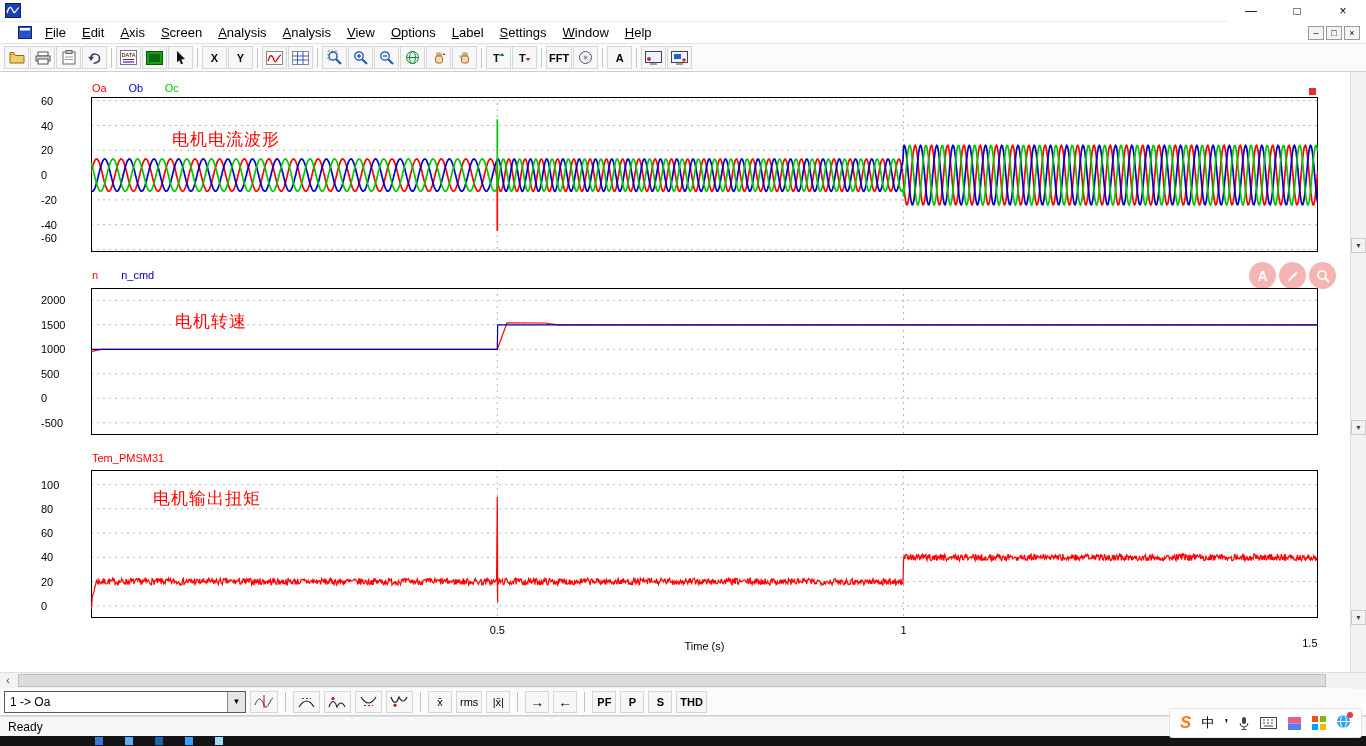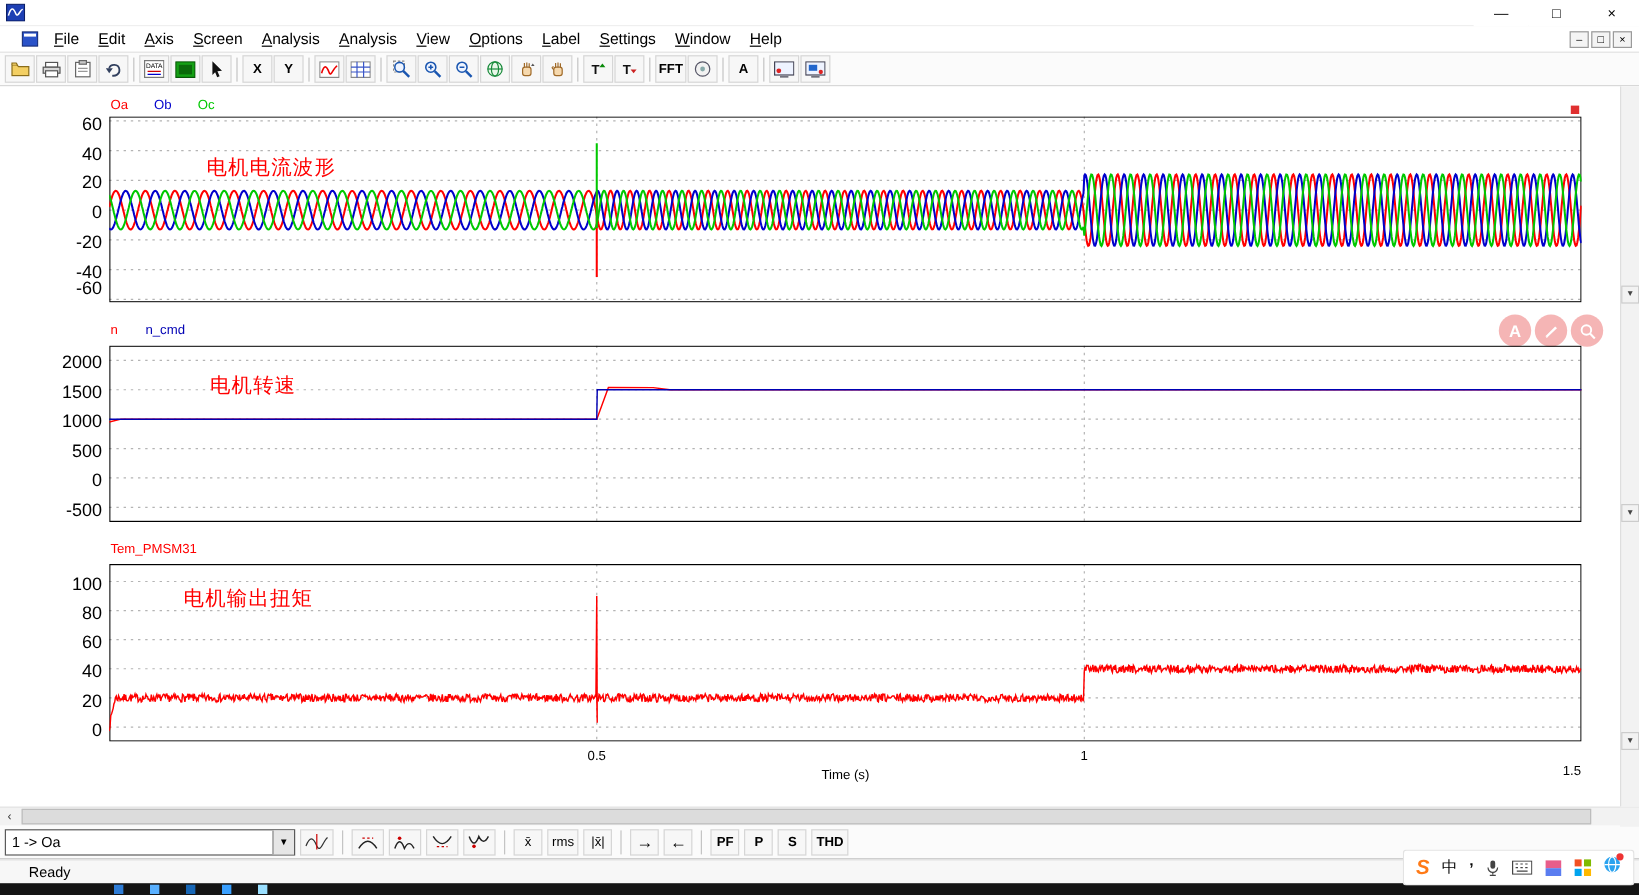--- a/index.html
+++ b/index.html
@@ -24,21 +24,21 @@
 
 .toolbar{height:28px;display:flex;align-items:center;gap:1px;padding:2px 4px;
   background:#fbfbfb;border-bottom:1px solid #cfcfcf}
 .tbtn{min-width:25px;height:23px;border:1px solid #d6d6d6;background:#f7f7f7;
   display:flex;align-items:center;justify-content:center;font-size:11px;padding:0 2px}
 .tbtn.txt{font-weight:bold;font-size:11px}
 .tsep{width:1px;height:20px;background:#c4c4c4;margin:0 3px;flex:0 0 auto}
 
 .plots{position:relative;height:600px;background:#fff}
 .chart-svg{position:absolute}
-.ytick{position:absolute;width:44px;text-align:right;font-size:15px}
+.ytick{position:absolute;width:44px;text-align:left;font-size:11px}
 .xtick{position:absolute;width:30px;text-align:center;font-size:11px}
 .xlabel{position:absolute;width:120px;text-align:center;font-size:11px}
 .legend-item{position:absolute;font-size:11px}
 .annotation{position:absolute;font-size:17px;color:#ff0000;letter-spacing:1px}
 .record-dot{position:absolute;left:1309px;top:16px;width:7px;height:7px;background:#e03030}
 .vscroll{position:absolute;right:0;top:0;width:16px;height:600px;background:#f2f2f2;
   border-left:1px solid #dedede}
 .vs-btn{position:absolute;left:0;width:15px;height:15px;font-size:7px;display:flex;
   align-items:center;justify-content:center;color:#444;background:#f2f2f2;border:1px solid #ccc}
 .overlay-circles{position:absolute;left:1246px;top:190px;display:flex}
@@ -57,21 +57,21 @@
 .combo{width:242px;height:22px;border:1px solid #5a5a5a;display:flex;align-items:center;
   background:#fff;font-size:12px}
 .combo-value{flex:1;padding-left:5px}
 .combo-btn{width:18px;height:20px;background:#e6e6e6;border-left:1px solid #8a8a8a;
   display:flex;align-items:center;justify-content:center;font-size:8px}
 .bbtn{min-width:24px;height:22px;border:1px solid #d6d6d6;background:#f7f7f7;display:flex;
   align-items:center;justify-content:center;font-size:11px;padding:0 3px}
 .bbtn.txt{font-weight:bold}
 .arrow-btn{font-size:14px;font-weight:bold}
 
-.statusbar{height:20px;display:flex;align-items:center;padding-left:24px;font-size:12px;
+.statusbar{height:20px;display:flex;align-items:center;padding-left:8px;font-size:12px;
   background:#f7f7f7;border-top:1px solid #ddd}
 .taskbar{height:10px;background:#141414;display:flex;align-items:flex-start;gap:22px;
   padding:1px 0 0 95px;overflow:hidden}
 .task-ico{width:8px;height:8px;flex:0 0 auto}
 .tray{position:fixed;right:4px;bottom:8px;height:30px;display:flex;align-items:center;gap:10px;
   background:#fff;padding:0 10px;border:1px solid #e3e3e3;border-radius:3px;z-index:9}
 .tray-s{color:#ff7a17;font-weight:bold;font-style:italic;font-size:17px}
 .tray-zh{font-size:13px}
 .tray-punct{font-size:13px;font-weight:bold}
 .badge{position:relative}

